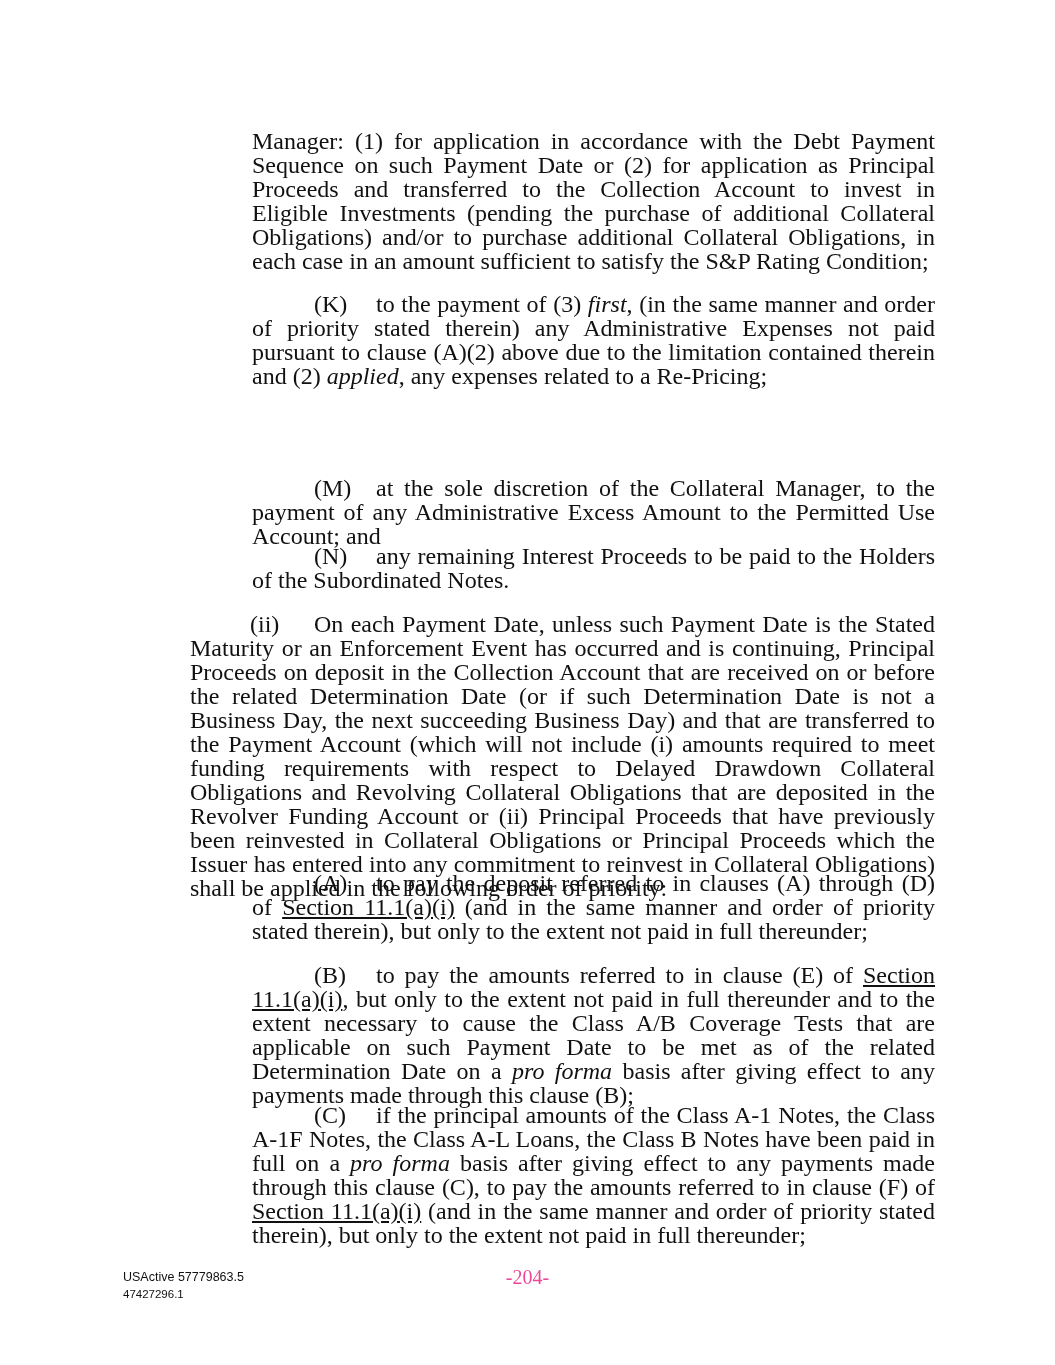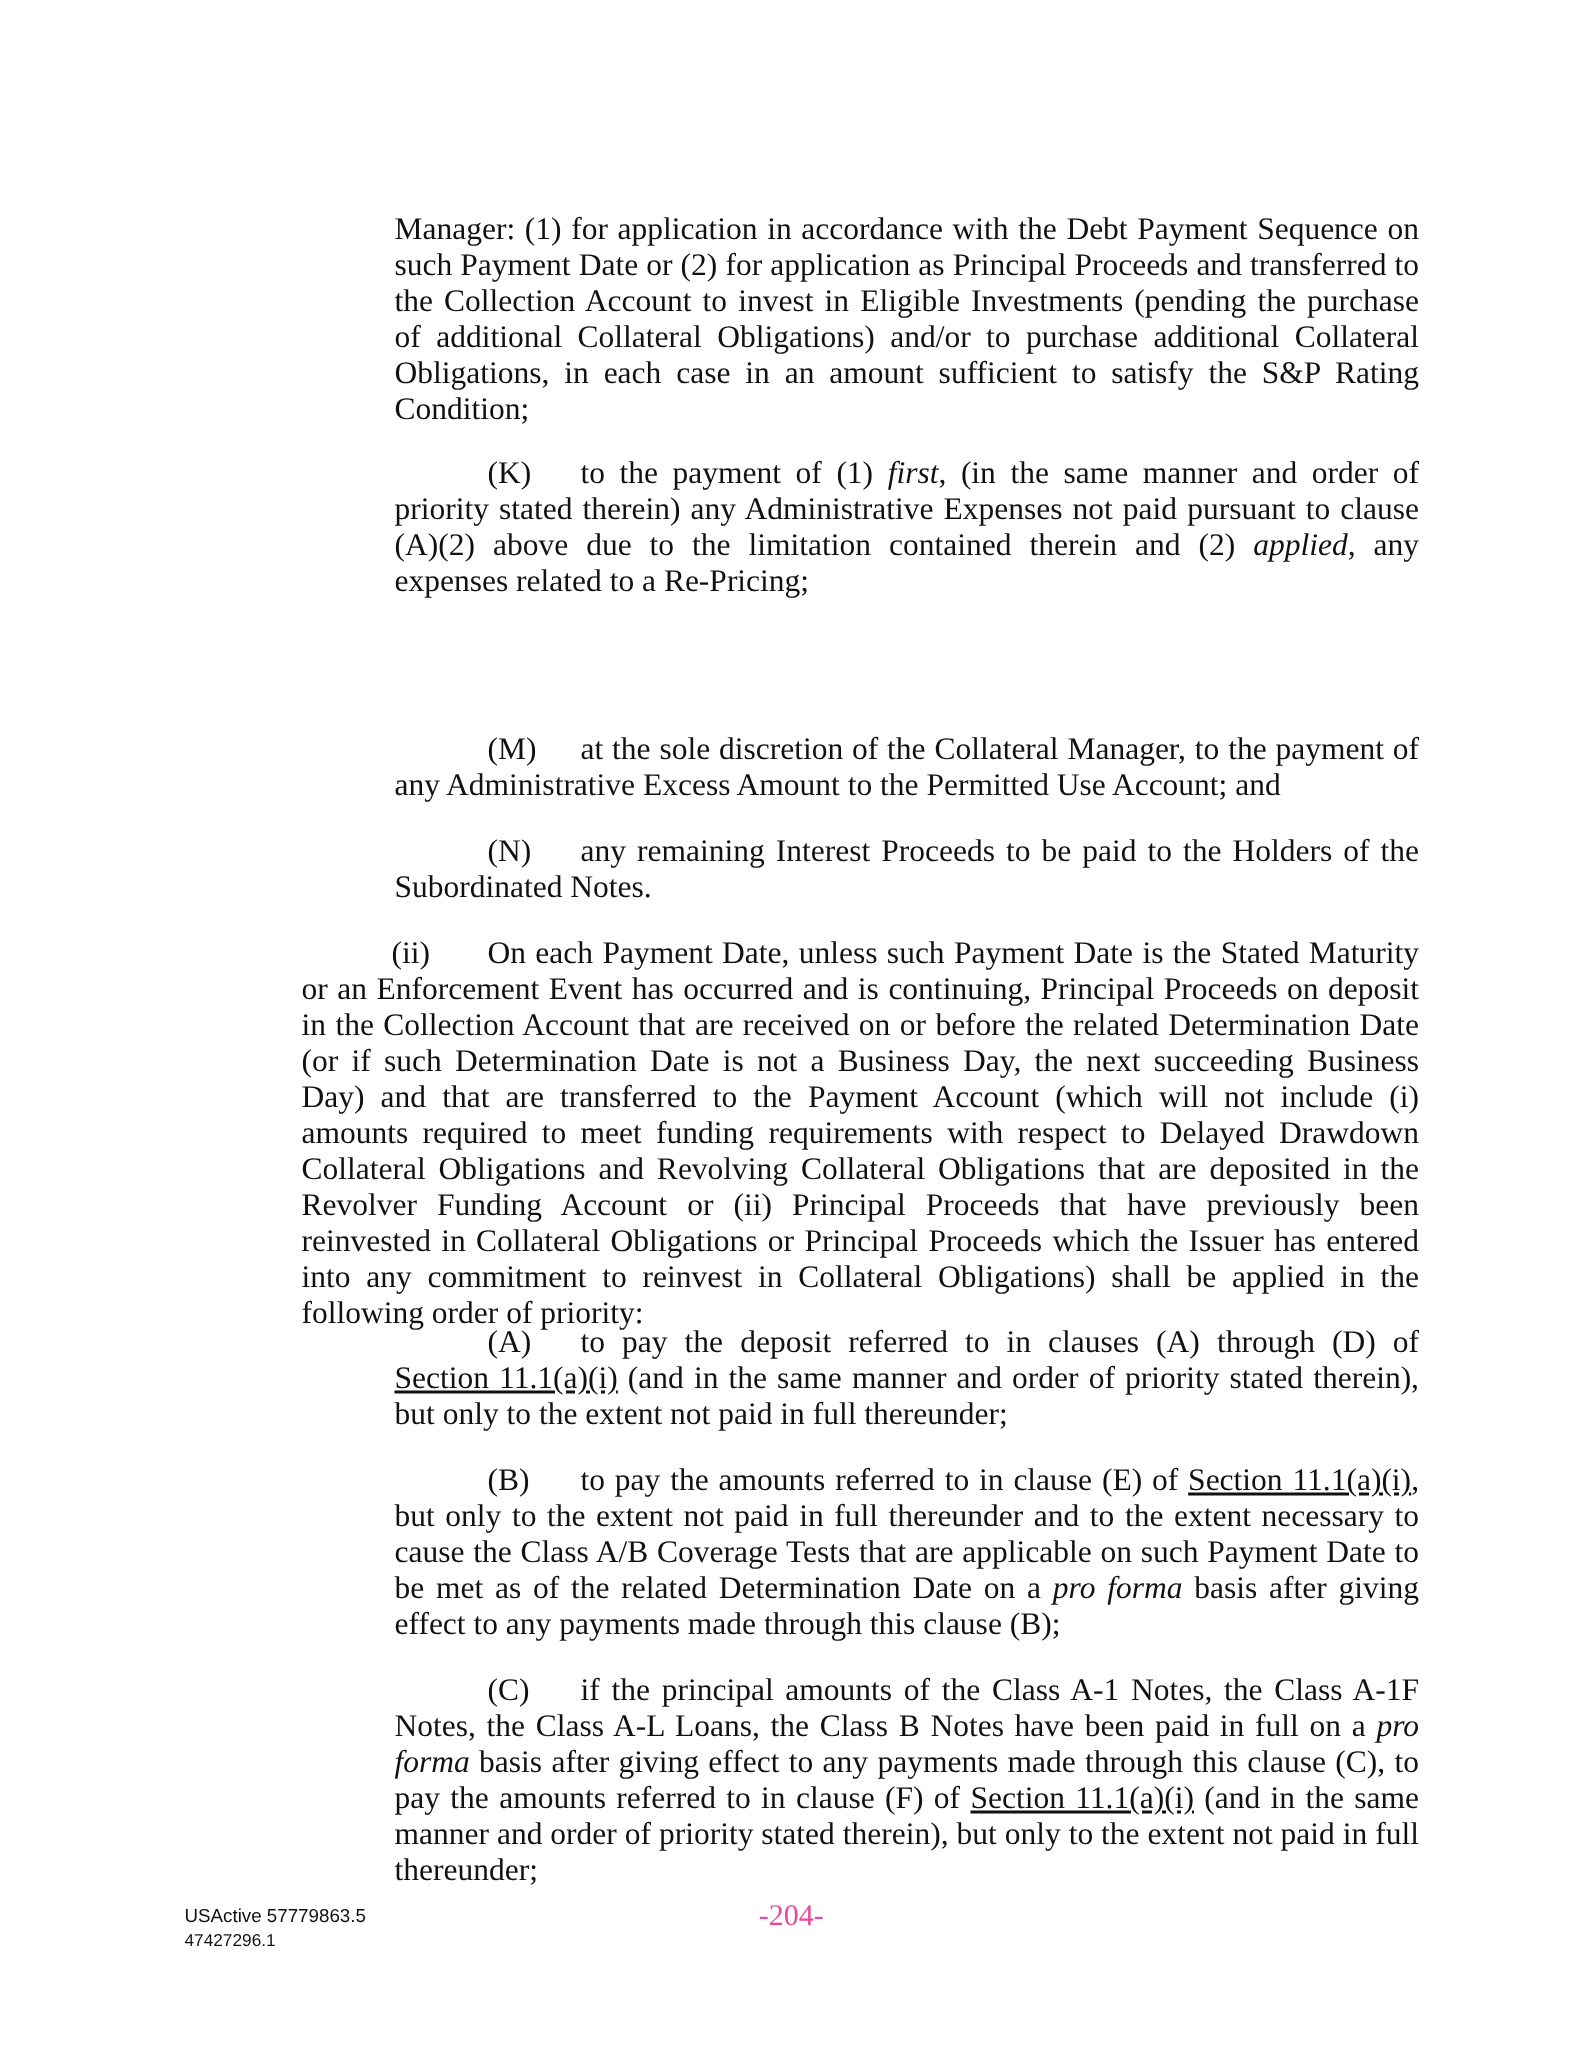--- a/index.html
+++ b/index.html
@@ -18,24 +18,24 @@
   .page {
     position: absolute;
     left: 0;
     top: 0;
     width: 1055px;
     height: 1365px;
     background: #ffffff;
   }
   .para {
     position: absolute;
-    font-size: 21px;
+    font-size: 24px;
     line-height: 24px;
     text-align: justify;
-    margin: 15px;
+    margin: 4px;
   }
   .sub {
     left: 248px;
     width: 683px;
   }
   .main {
     left: 186px;
     width: 745px;
   }
   .label {
@@ -85,21 +85,21 @@
 </head>
 <body>
 
 <div class="page">
 
   <p class="para sub" style="top:125px;">
     <span>Manager:  (1) for application in accordance with the Debt Payment Sequence on such Payment Date or (2) for application as Principal Proceeds and transferred to the Collection Account to invest in Eligible Investments (pending the purchase of additional Collateral Obligations) and/or to purchase additional Collateral Obligations, in each case in an amount sufficient to satisfy the S&amp;P Rating Condition;</span>
   </p>
 
   <p class="para sub" style="top:288px;">
-    <span class="label">(K)</span><span>to the payment of (1) </span><span class="i">first</span><span>, (in the same manner and order of priority stated therein) any Administrative Expenses not paid pursuant to clause (A)(2) above due to the limitation contained therein and (2) </span><span class="i">applied</span><span>, any expenses related to a Re-Pricing;</span>
+    <span class="label">(K)</span><span>to the payment of (3) </span><span class="i">first</span><span>, (in the same manner and order of priority stated therein) any Administrative Expenses not paid pursuant to clause (A)(2) above due to the limitation contained therein and (2) </span><span class="i">applied</span><span>, any expenses related to a Re-Pricing;</span>
   </p>
 
 
   <p class="para sub" style="top:540px;">
     <span class="label">(N)</span><span>any remaining Interest Proceeds to be paid to the Holders of the Subordinated Notes.</span>
   </p>
 
   <p class="para sub" style="top:472px;">
     <span class="label">(M)</span><span>at the sole discretion of the Collateral Manager, to the payment of any Administrative Excess Amount to the Permitted Use Account; and</span>
   </p>

